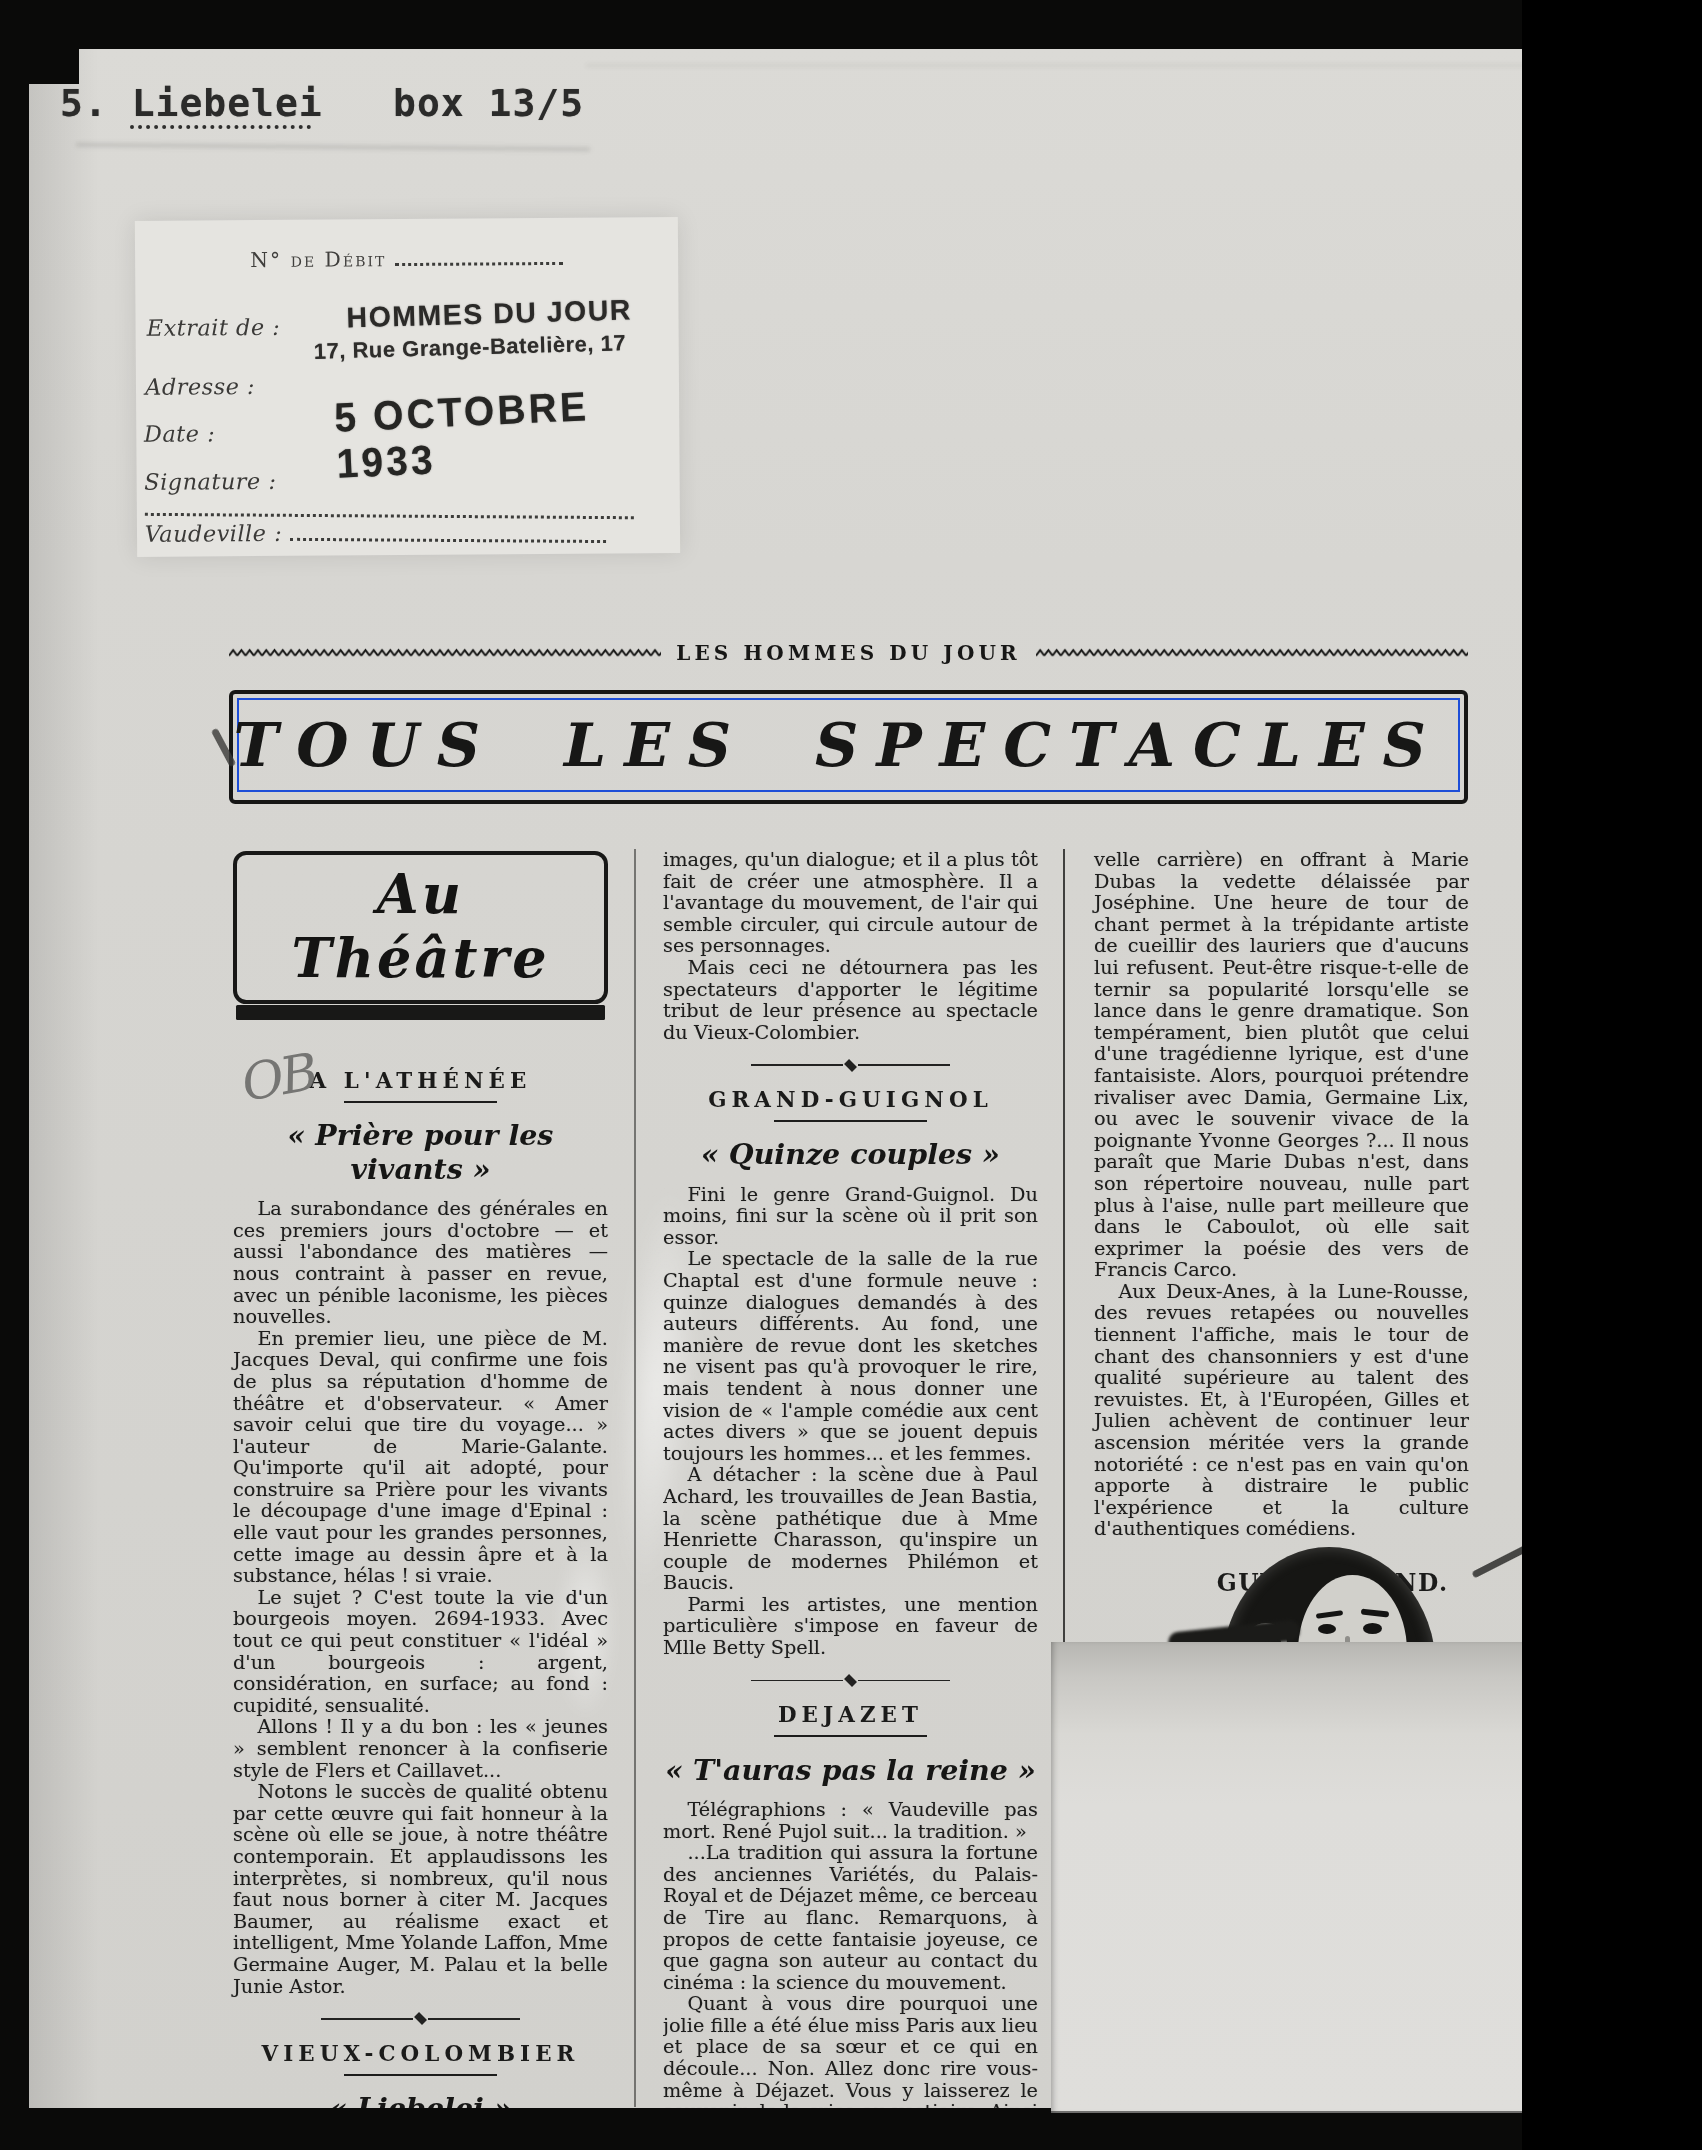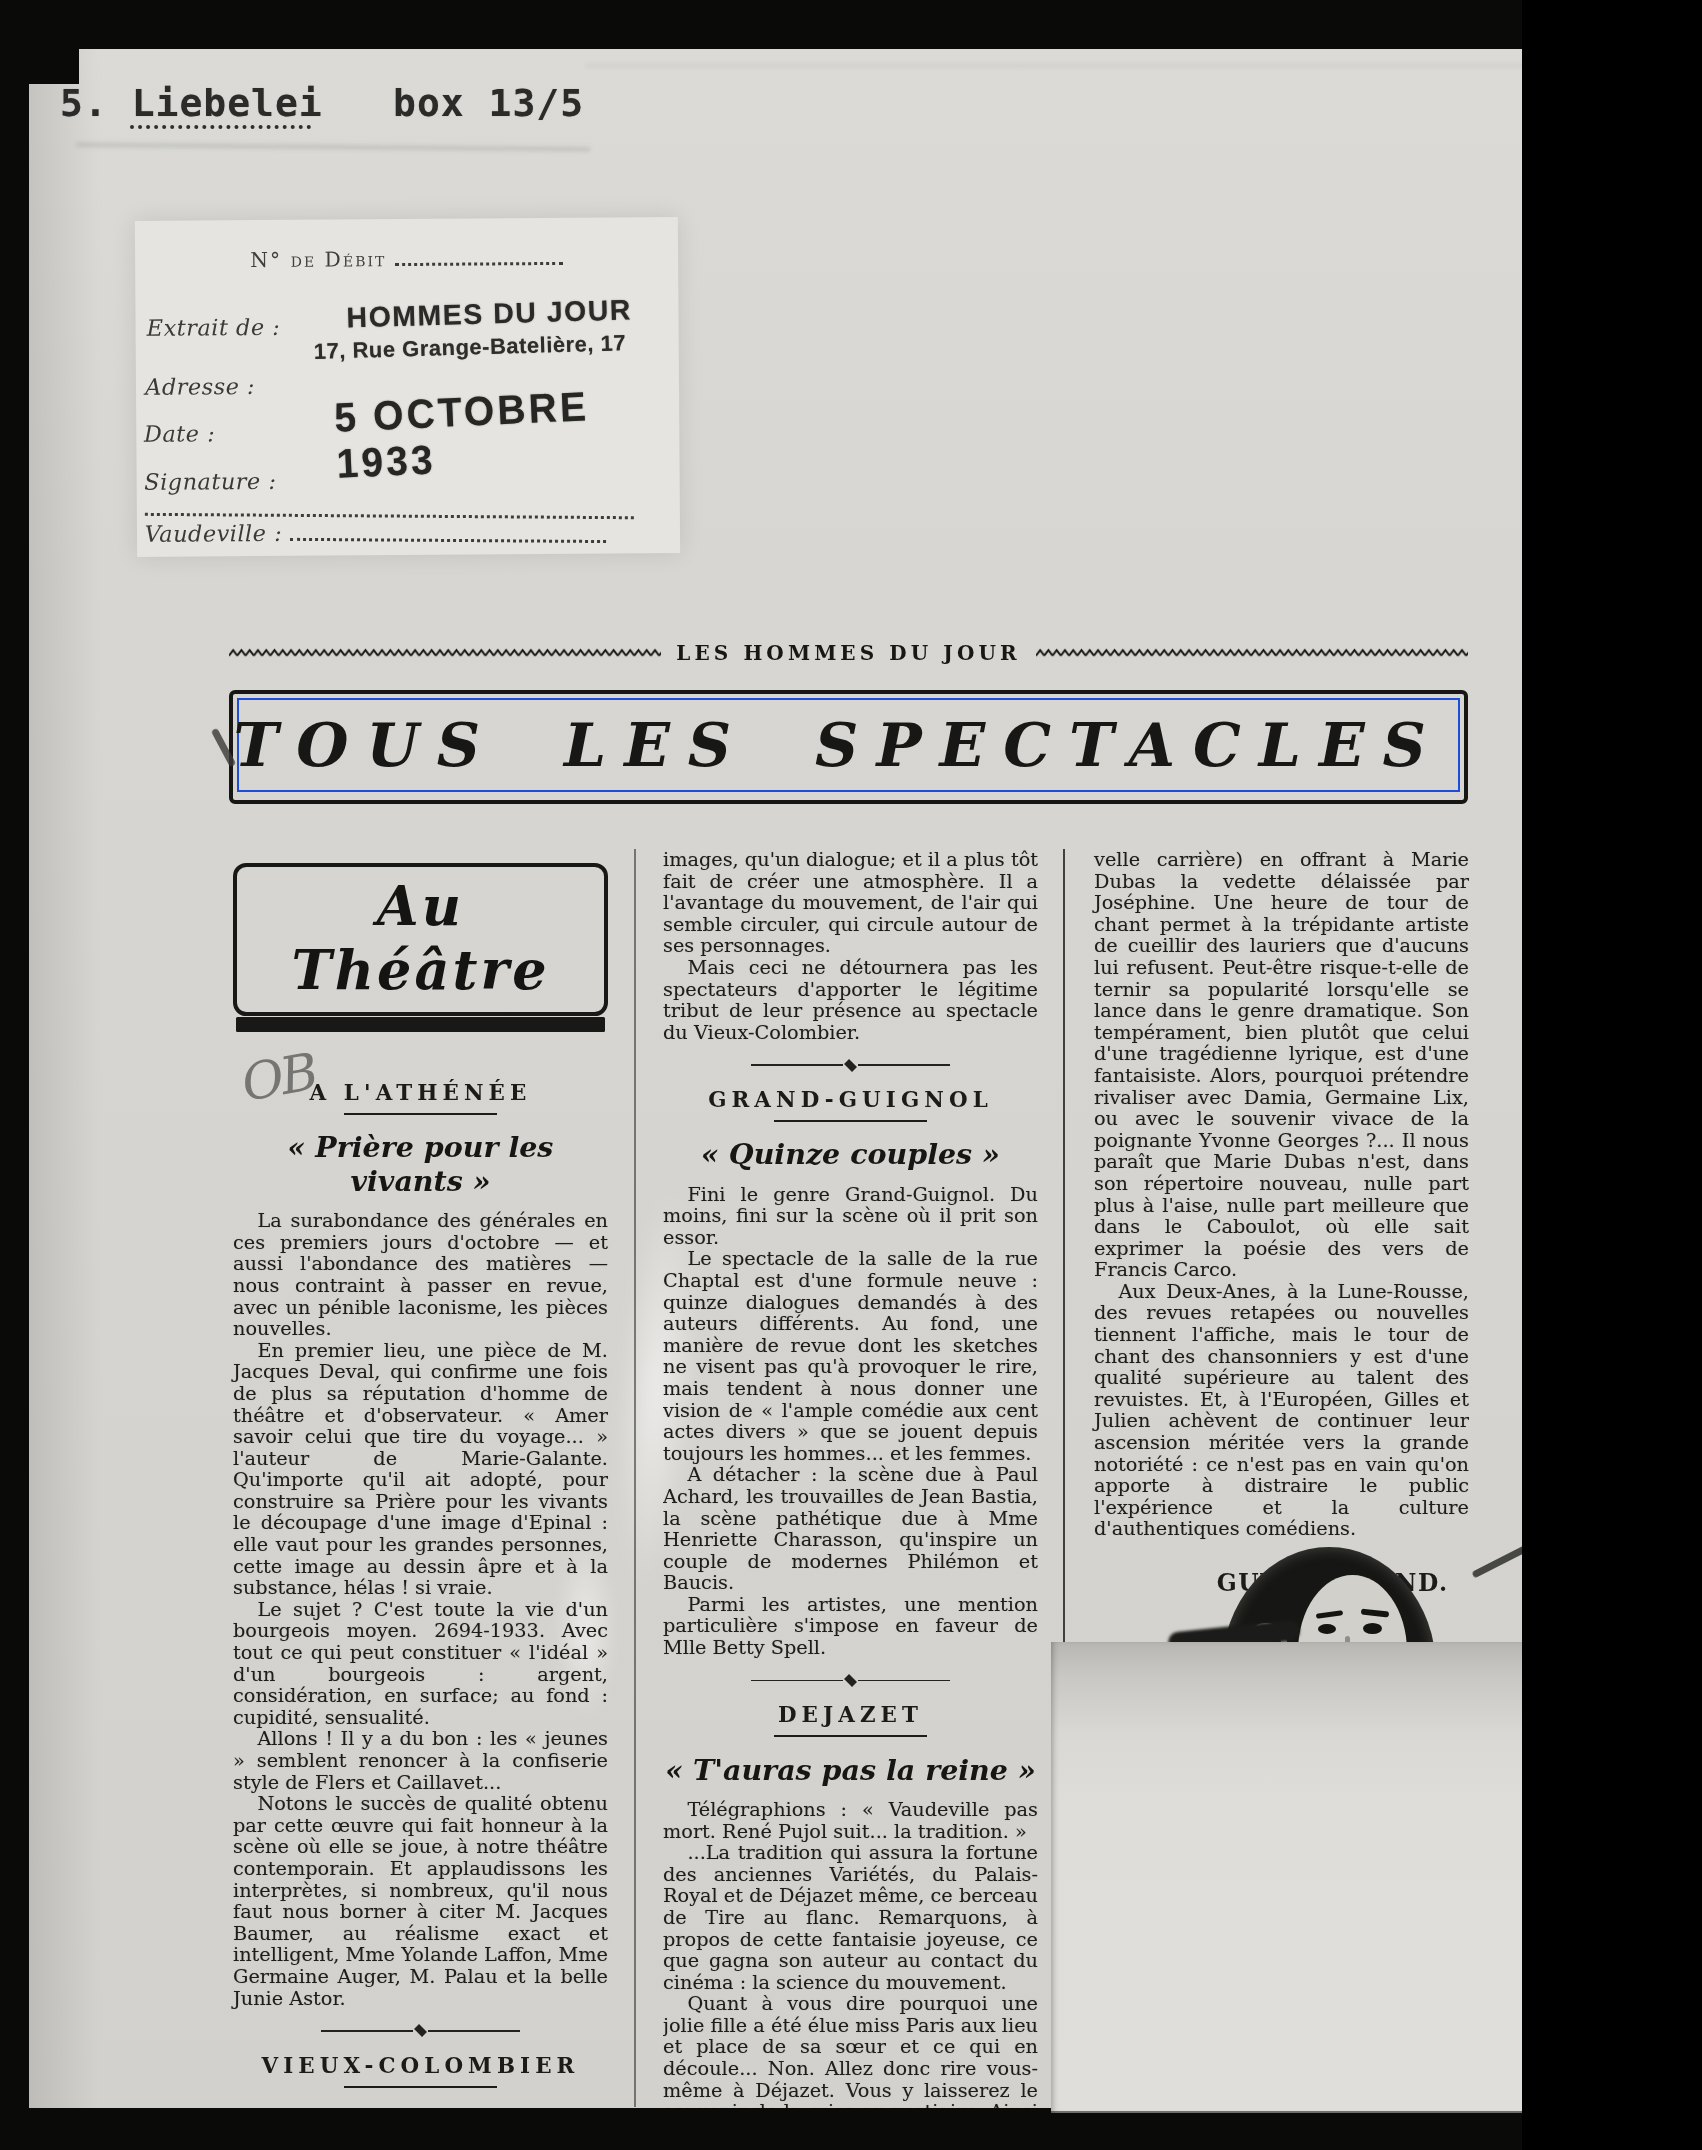--- a/index.html
+++ b/index.html
@@ -66,21 +66,21 @@
         color:#1d1d1c;text-shadow:0 0 1px rgba(25,25,25,.28);}
   .para.noindent{text-indent:0;}
   .venue{font-size:21.4px;font-weight:bold;letter-spacing:5.1px;text-align:center;color:#1b1b1a;}
   .venue-rule{width:153px;border-top:2.5px solid #1c1c1b;margin:8.1px auto 0;}
   .headline{font-size:28.5px;font-weight:bold;font-style:italic;text-align:center;color:#161615;
      margin:15.3px 0 12.2px;}
   .divider{display:flex;align-items:center;gap:4.1px;width:199px;margin:18.3px auto;}
   .divider .dline{flex:1;height:1.5px;background:#222221;}
   .divider .ddiamond{width:7.1px;height:7.1px;background:#222221;transform:rotate(45deg) scaleX(1.6);}
   
-  .section-box{position:relative;border:4.6px solid #181817;border-radius:13.2px;margin-top:14px;
+  .section-box{position:relative;border:4.6px solid #181817;border-radius:13.2px;margin-top:2px;
      text-align:center;padding:7.1px 0 10.2px;}
   .section-box-title{font-size:54px;font-style:italic;font-weight:bold;letter-spacing:3.1px;color:#141413;}
   .section-box-bar{height:14.3px;background:#181817;margin:1px 3.1px 0;border-radius:1.5px;}
   .pencil-note{position:absolute;left:9.2px;top:199px;font-size:51px;font-style:italic;color:#5e5e5c;
      transform:rotate(-10deg);opacity:.8;letter-spacing:-3.1px;z-index:3;}
   .mt95{margin-top:48px;}
   .byline{font-size:23.4px;font-weight:bold;letter-spacing:1.5px;text-align:right;margin:28.5px 20.4px 0 0;
      color:#1b1b1a;}
   
   .portrait{position:absolute;left:1214px;top:1547px;width:228px;height:153px;z-index:2;}

